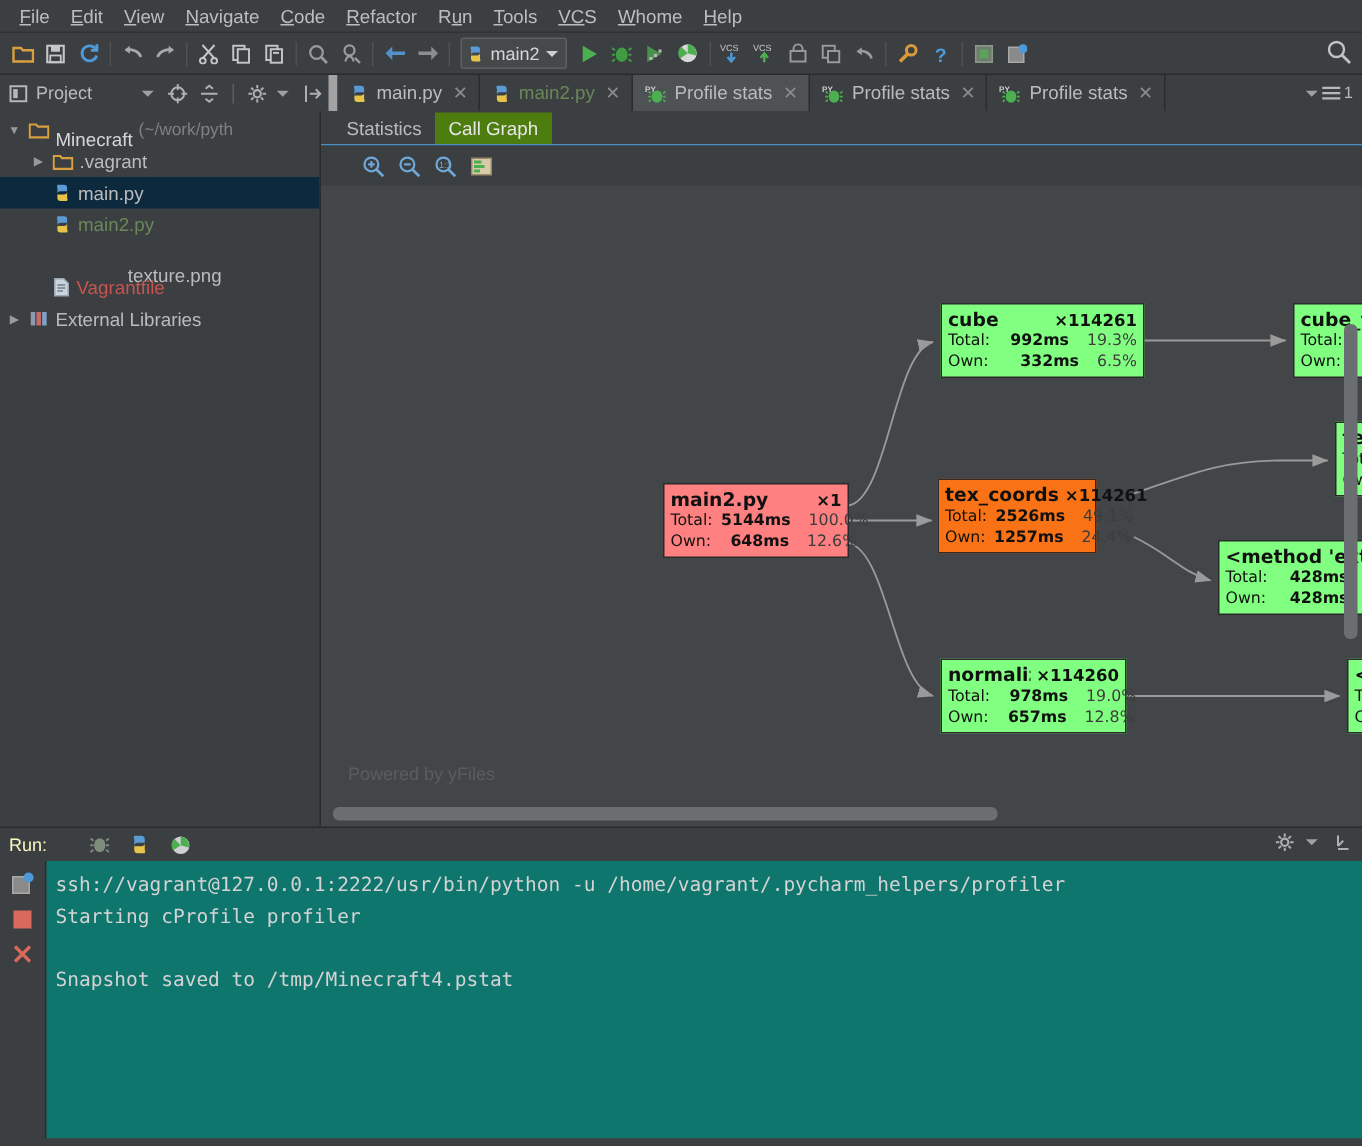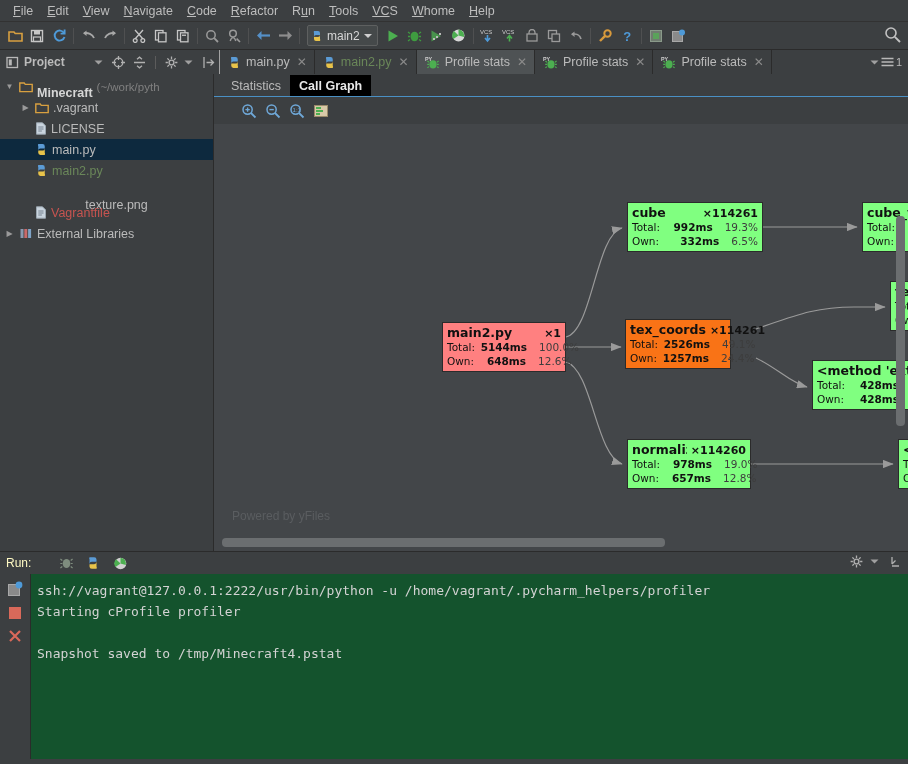--- a/index.html
+++ b/index.html
@@ -37,21 +37,21 @@
     border:1px solid #5e6060;border-radius:2px;background:#45494a;
     padding:0 5px 0 3px;margin:0 4px;
   }
   .runconfig .label{font-size:12px;color:#d6d6d6;}
   .search-right{position:absolute;right:7px;top:4px;}
 
   
   .midrow{display:flex;height:24px;background:#3c3f41;}
   .proj-header{
     width:213px;display:flex;align-items:center;gap:5px;
-    padding-left:6px;border-right:1px solid #a3a3a3;background:#3c3f41;font-weight:bold;
+    padding-left:6px;border-right:6px solid #a3a3a3;background:#3c3f41;
   }
   .proj-header .ptitle{font-size:12px;color:#bbb;}
   .tabstrip{
     flex:1;display:flex;align-items:flex-end;background:#3c3f41;position:relative;
   }
   .etab{
     display:flex;align-items:center;gap:5px;height:24px;padding:0 7px 0 8px;
     font-size:12.5px;color:#bbbbbb;border-right:1px solid #2b2b2b;cursor:default;
   }
   .etab.active{background:#4e5254;}
@@ -67,36 +67,36 @@
     width:213px;background:#3c3f41;border-right:1px solid #2b2b2b;
     padding-top:2px;overflow:hidden;position:relative;
   }
   .tree-row{
     height:21px;display:flex;align-items:center;gap:4px;
     padding-left:4px;font-size:12.5px;color:#bbbbbb;white-space:nowrap;cursor:default;
   }
   .tree-row.sel{background:#0d293e;}
   .arrow{width:11px;display:inline-block;text-align:center;font-size:8px;color:#9a9a9a;}
   .arrow.none{visibility:hidden;}
-  .tname-bold{font-weight:bold;color:#d6d6d6;margin-top:12px;}
+  .tname-bold{font-weight:normal;color:#d6d6d6;margin-top:12px;}
   .tpath{color:#808080;font-size:11.5px;}
   .tname-green{color:#6a8759;}
   .tname-rust{color:#c75450;}
 
   
   .content{flex:1;background:#3c3f41;display:flex;flex-direction:column;position:relative;}
   .subtabs{
     height:22px;display:flex;align-items:flex-end;padding-left:8px;
     border-bottom:1px solid #4a90c4;background:#3c3f41;
   }
   .subtab{
     height:21px;padding:0 9px;display:flex;align-items:center;font-size:12.5px;
     color:#bbbbbb;cursor:default;
   }
-  .subtab.active{background:#000000;color:#e8e8e8;font-weight:bold;}
+  .subtab.active{background:#4d7c0f;color:#e8e8e8;}
   .graph-toolbar{height:27px;display:flex;align-items:center;gap:6px;padding-left:26px;background:#3c3f41;}
   .gt-icon{width:18px;height:18px;display:flex;align-items:center;justify-content:center;cursor:default;}
 
   .graph-area{
     flex:1;position:relative;background:#434649;overflow:hidden;
   }
   .gnode{
     position:absolute;border:1px solid #2b2b2b;box-sizing:border-box;
     font-family:"DejaVu Sans", sans-serif;color:#111;padding:2px 4px 3px 4px;
   }
@@ -125,21 +125,21 @@
     padding-left:6px;border-top:1px solid #2b2b2b;position:relative;
   }
   .runbar .rlabel{font-size:12px;color:#fef9c3;margin-right:19px;}
   .runbar-right{position:absolute;right:6px;top:3px;display:flex;gap:7px;align-items:center;}
   .runsplit{display:flex;height:185px;}
   .run-gutter{
     width:30px;background:#3c3f41;display:flex;flex-direction:column;
     align-items:center;padding-top:7px;gap:10px;border-right:1px solid #2b2b2b;
   }
   .console{
-    flex:1;background:#14532d;padding:6px 0 0 6px;overflow:hidden;
+    flex:1;background:#0f766e;padding:6px 0 0 6px;overflow:hidden;
     font-family:"DejaVu Sans Mono", monospace;font-size:13px;color:#d3d3d3;
     line-height:21px;white-space:pre;
   }
   .statusbar{height:19px;background:#3c3f41;position:relative;}
   svg{display:block;}
 </style>
 </head>
 <body>
 
 <div class="app">
@@ -443,28 +443,20 @@
       </div>
 
       <div class="tree-row" style="padding-left:20px;">
         <span class="arrow">▶</span>
         <svg width="14" height="12" viewBox="0 0 14 12">
             <path d="M0.8 2h4.4l1.1 1.4H13.2V10.6H0.8z" fill="none" stroke="#d8a040" stroke-width="1.4"></path>
           </svg>
         <span>.vagrant</span>
       </div>
 
-      <div class="tree-row" style="padding-left:20px;">
-        <span class="arrow none">▶</span>
-        <svg width="12" height="13" viewBox="0 0 12 13">
-            <path d="M1.5 0.8h6l3 3v8.4h-9z" fill="#c9d4de" stroke="#9aa6b0"></path>
-            <path d="M3.3 5h5.2M3.3 7h5.2M3.3 9h3.6" stroke="#6d7b88" stroke-width="0.9"></path>
-          </svg>
-        <span>LICENSE</span>
-      </div>
 
       <div class="tree-row sel" style="padding-left:20px;">
         <span class="arrow none">▶</span>
         <svg width="13" height="13" viewBox="0 0 12 12">
             <path d="M3 1h4a2 2 0 0 1 2 2v2H5a2 2 0 0 0-2 2V3a2 2 0 0 1 0-2z" fill="#5b9bd5"></path>
             <path d="M9 11H5a2 2 0 0 1-2-2V7h4a2 2 0 0 0 2-2v4a2 2 0 0 1 0 2z" fill="#e8c34a"></path>
           </svg>
         <span>main.py</span>
       </div>
 

